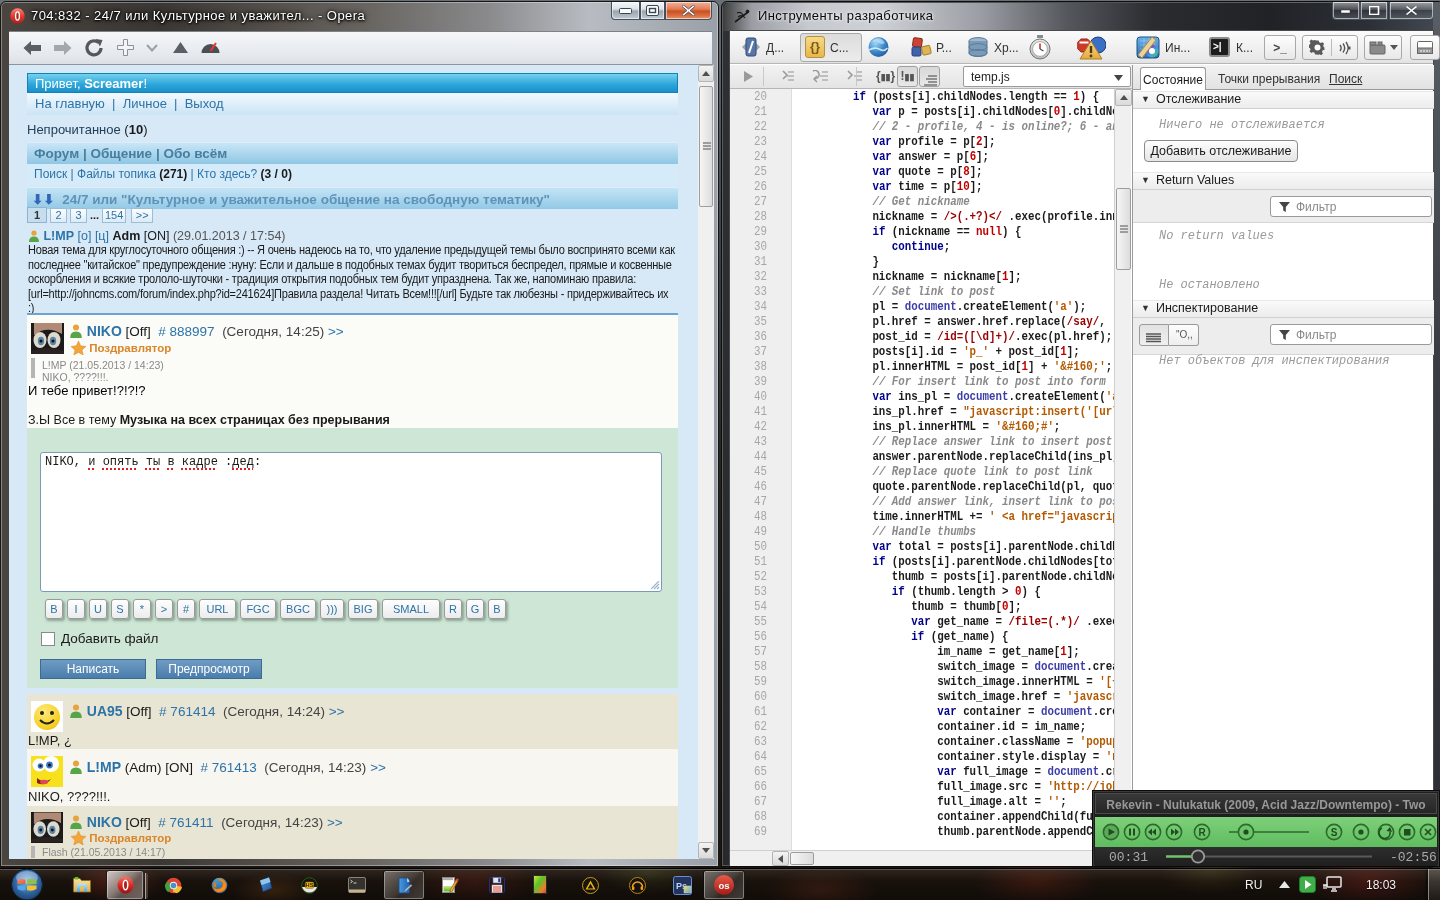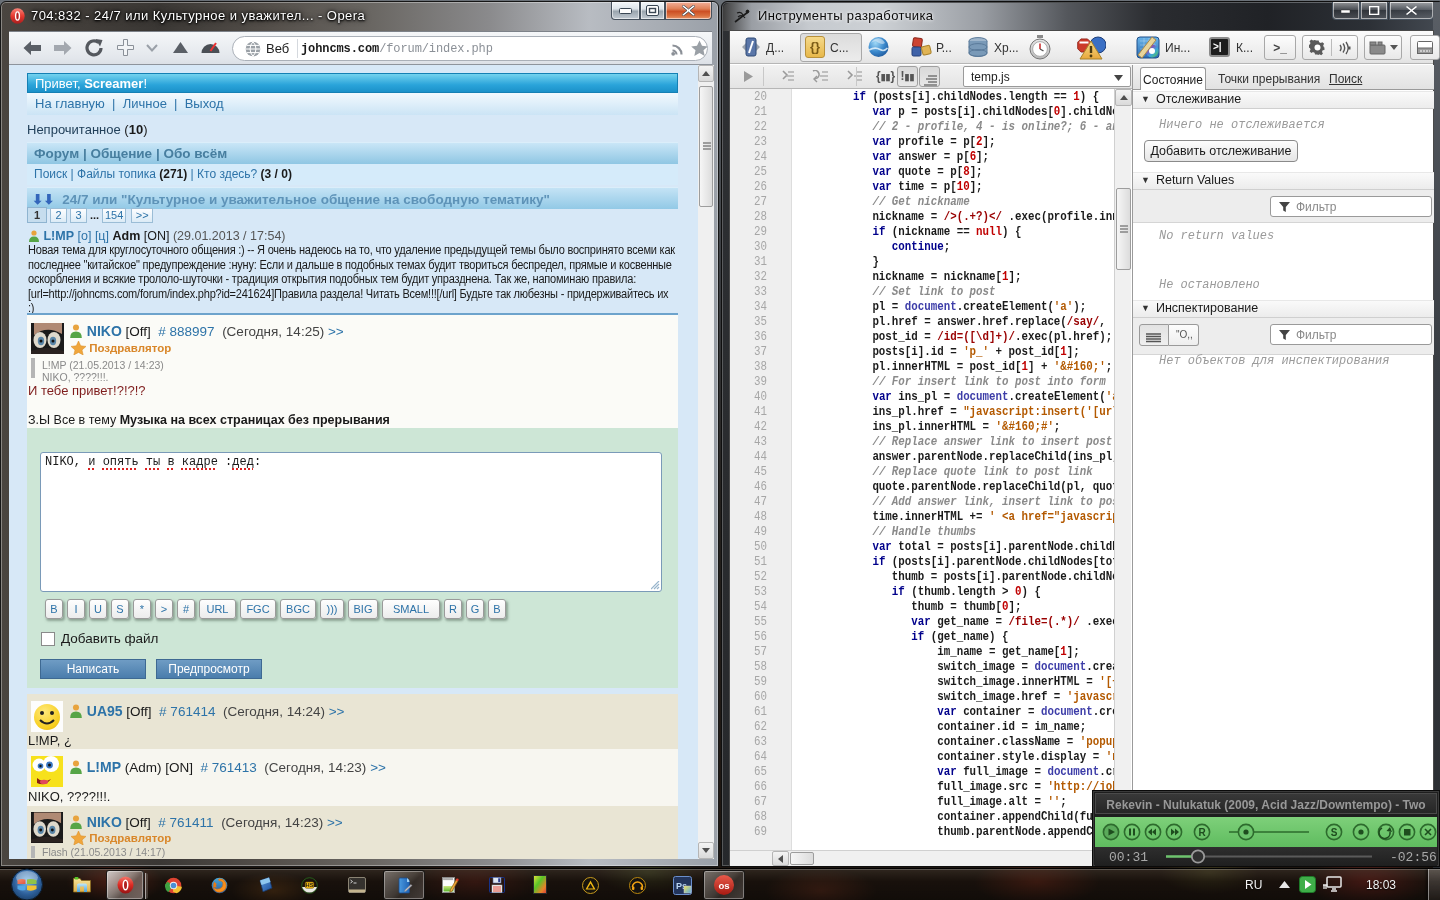--- a/index.html
+++ b/index.html
@@ -115,37 +115,20 @@
 
     <svg class="abs" style="left:164px; top:10px;" width="15" height="11" viewBox="0 0 15 11">
         <path d="M7.5 0 L15 11 L0 11 Z" fill="#5a5f66"></path>
       </svg>
 
     <svg class="abs" style="left:192px; top:7px;" width="19" height="18" viewBox="0 0 19 18">
         <path d="M0.5 14 A9 9 0 0 1 18.5 14 Z" fill="#4a4f55"></path>
         <path d="M9.5 12 L15 4" stroke="#e33" stroke-width="2"></path>
       </svg>
 
-    <div class="abs" style="left:223px; top:4px; width:476px; height:25px; background:#fff; border:1px solid #aab0b8; border-radius:13px;">
-      <svg class="abs" style="left:12px; top:4px;" width="16" height="16" viewBox="0 0 16 16">
-          <circle cx="8" cy="8" r="7.3" fill="#9aa0a6"></circle>
-          <path d="M8 .7 a 10.5 10.5 0 0 0 0 14.6 a 10.5 10.5 0 0 0 0 -14.6 M.7 8 h14.6 M1.8 4.4 h12.4 M1.8 11.6 h12.4" stroke="#fff" stroke-width="1" fill="none"></path>
-        </svg>
-      <div class="abs" style="left:33px; top:4px; font-size:13px; color:#222;">Веб</div>
-      <div class="abs" style="left:64px; top:2px; width:1px; height:19px; background:#d5d9de;"></div>
-      <div class="abs" style="left:68px; top:5px; font-size:12px; letter-spacing:-0.1px; font-family:'Liberation Mono',monospace; color:#8b9097;"><b style="color:#1a1a1a;">johncms.com</b>/forum/index.php</div>
-      <svg class="abs" style="left:437px; top:5px;" width="15" height="15" viewBox="0 0 15 15">
-          <path d="M2.5 8.5 A4 4 0 0 1 6.5 12.5" fill="none" stroke="#8b9097" stroke-width="2.2"></path>
-          <path d="M2.5 3.5 A9 9 0 0 1 11.5 12.5" fill="none" stroke="#8b9097" stroke-width="2.2"></path>
-          <circle cx="3.2" cy="11.8" r="1.9" fill="#8b9097"></circle>
-        </svg>
-      <svg class="abs" style="left:458px; top:3px;" width="17" height="17" viewBox="0 0 17 17">
-          <path d="M8.5 0.5 L11 5.8 L16.8 6.4 L12.5 10.3 L13.7 16 L8.5 13.1 L3.3 16 L4.5 10.3 L0.2 6.4 L6 5.8 Z" fill="#9aa0a6"></path>
-        </svg>
-    </div>
   </div>
 
   <div class="abs" id="oppage" style="left:8px; top:63px; width:689px; height:794px; background:#d7e8f7; overflow:hidden;">
 
     <div class="abs" style="left:18px; top:8px; width:651px; height:20px; background:linear-gradient(#74d2ee,#2aa4da 60%,#1b91c9); border:1px solid #1580b4; color:#fff; font-size:13px; padding:2px 0 0 7px;">Привет, <b>Screamer</b>!</div>
 
     <div class="abs" style="left:18px; top:28px; width:651px; height:22px; background:linear-gradient(#f2f9fe,#cbe4f5); font-size:13px; color:#2d73a8; padding:3px 0 0 8px;">На главную&nbsp; | &nbsp;Личное&nbsp; | &nbsp;Выход</div>
 
     <div class="abs" style="left:18px; top:57px; font-size:13px; color:#22405a;">Непрочитанное <span style="color:#1a1a1a;">(<b>10</b>)</span></div>
 
@@ -192,21 +175,21 @@
     </div>
     <div class="abs" style="left:60px; top:258px; font-size:13.5px; color:#444;"><svg style="vertical-align:-2px" width="14" height="14" viewBox="0 0 12 12">
           <circle cx="6" cy="3" r="2.6" fill="#e8a33d"></circle>
           <path d="M1 12 Q1 6.5 6 6.5 Q11 6.5 11 12 Z" fill="#56a546"></path>
         </svg> <b style="color:#2d73a8; font-size:14px;">NIKO</b> <span style="color:#1a1a1a;">[Off]</span> &nbsp;<span style="color:#2d73a8;"># 888997</span> &nbsp;(Сегодня, 14:25) <span style="color:#2d73a8;">&gt;&gt;</span></div>
     <div class="abs" style="left:62px; top:276px; font-size:11.5px; font-weight:bold; color:#d9872a;"><svg style="vertical-align:-3px" width="15" height="14" viewBox="0 0 15 14">
           <path d="M7.5 0 L9.7 4.8 L15 5.4 L11 9 L12.2 14 L7.5 11.4 L2.8 14 L4 9 L0 5.4 L5.3 4.8 Z" fill="#f0a63c" stroke="#d98b20" stroke-width=".5"></path>
         </svg> Поздравлятор</div>
     <div class="abs" style="left:22px; top:293px; width:4px; height:20px; background:#b5b5b5;"></div>
     <div class="abs" style="left:33px; top:294px; font-size:10.5px; color:#8a8a8a; line-height:12px;">L!MP (21.05.2013 / 14:23)<br>NIKO, ????!!!.</div>
-    <div class="abs" style="left:19px; top:318px; font-size:13px; color:#7f1d1d;">И тебе привет!?!?!?</div>
+    <div class="abs" style="left:19px; top:318px; font-size:13px; color:#000000;">И тебе привет!?!?!?</div>
     <div class="abs" style="left:19px; top:348px; font-size:12.5px; color:#1a1a1a;">З.Ы Все в тему <b>Музыка на всех страницах без прерывания</b></div>
 
     <div class="abs" style="left:18px; top:363px; width:651px; height:260px; background:#cde6d6;"></div>
     <div class="abs" style="left:31px; top:387px; width:622px; height:140px; background:#fff; border:1px solid #7a9ab8; border-radius:3px; font-family:'Liberation Mono',monospace; font-size:12px; color:#1a1a1a; padding:2px 4px;">NIKO, <span class="sp">и</span> <span class="sp">опять</span> <span class="sp">ты</span> <span class="sp">в</span> <span class="sp">кадре</span> :<span class="sp">дед</span>:<svg style="position:absolute; right:1px; bottom:1px;" width="9" height="9" viewBox="0 0 9 9">
           <path d="M8 0 L0 8 M8 3 L3 8 M8 6 L6 8" stroke="#98b5cc" stroke-width="1.2"></path>
         </svg></div>
     <div id="bbrow" class="abs" style="left:36px; top:534px; height:21px; display:flex; gap:4px;">
       <span class="bb" style="width:18px;">B</span>
         <span class="bb" style="width:18px;">I</span>
         <span class="bb" style="width:18px;">U</span>

